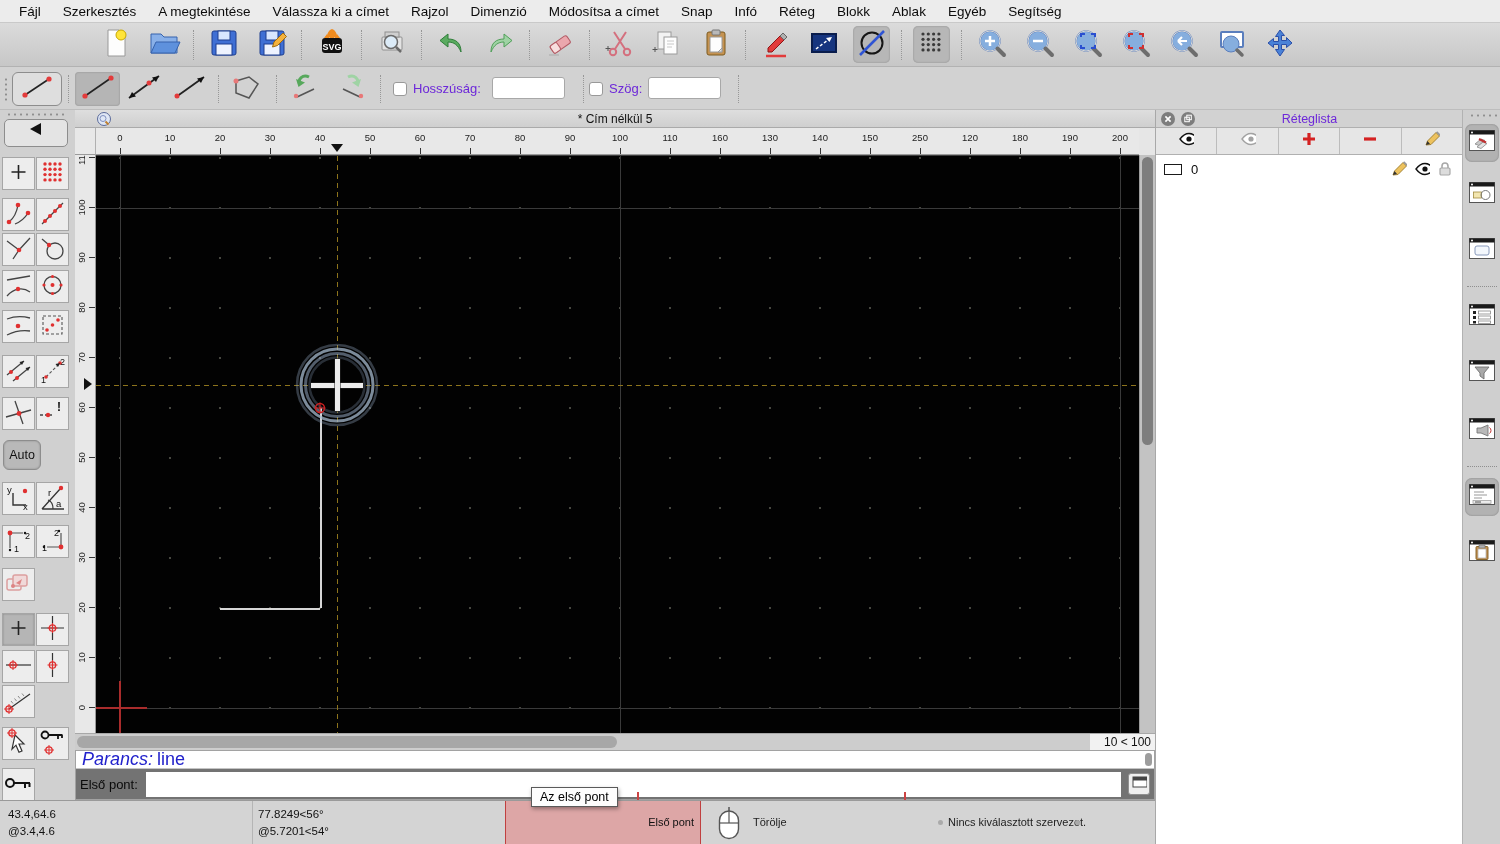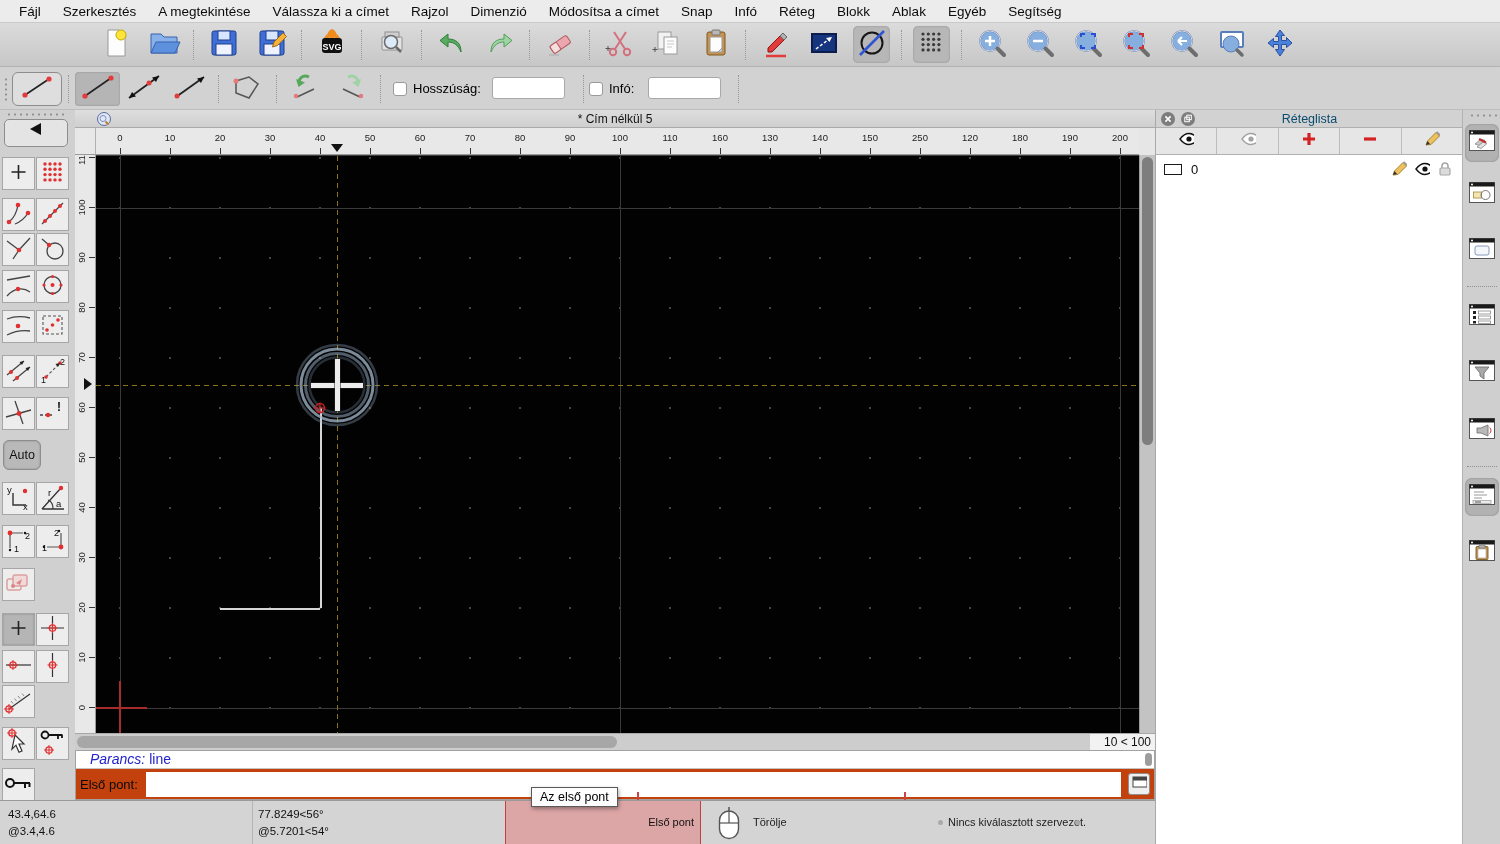--- a/index.html
+++ b/index.html
@@ -13,21 +13,21 @@
   .icon-btn{width:37px;height:37px;display:flex;align-items:center;justify-content:center;border-radius:5px;flex:0 0 auto;}
   .icon-btn.active{background:#b7b7b7;box-shadow:inset 0 0 2px rgba(0,0,0,.25);}
   .tsep{width:1px;height:30px;border-left:1px dotted #979797;flex:0 0 auto;}
   
   .toolbar-line{position:absolute;left:0;top:67px;width:1500px;height:43px;background:#d2d2d2;border-bottom:1px solid #bdbdbd;}
   .tl-abs{position:absolute;display:flex;align-items:center;justify-content:center;}
   .tl-btn{border-radius:4px;}
   .tl-btn.active{background:#b5b5b5;box-shadow:inset 0 0 2px rgba(0,0,0,.25);}
   .tl-main{border:1.5px solid #8d8d8d;border-radius:6px;background:#dedede;}
   .tl-sep{position:absolute;top:8px;height:28px;border-left:1px dotted #979797;}
-  .tl-label{position:absolute;font-size:13px;color:#000000;line-height:43px;top:0;}
+  .tl-label{position:absolute;font-size:13px;color:#6d28d9;line-height:43px;top:0;}
   .tl-input{position:absolute;top:10px;height:22px;border:1px solid #a8a8a8;border-radius:3px;background:#fff;font-size:12px;padding:0 4px;width:73px;}
   .tl-check{position:absolute;top:15px;width:14px;height:14px;background:#fff;border:1px solid #999;border-radius:3px;}
   .handle-v{position:absolute;left:4px;top:10px;width:4px;height:24px;background-image:radial-gradient(circle,#8f8f8f 1px,transparent 1.2px);background-size:4px 5px;}
   
   .sidebar{position:absolute;left:0;top:110px;width:75px;height:690px;background:#d0d0d0;overflow:hidden;}
   .sb-handle{position:absolute;left:6px;top:2px;width:62px;height:5px;background-image:radial-gradient(circle,#8f8f8f 1px,transparent 1.2px);background-size:6px 5px;}
   .sb-back{position:absolute;left:4px;top:9px;width:64px;height:28px;border:1px solid #8d8d8d;border-radius:5px;background:#e4e4e4;display:flex;align-items:center;justify-content:center;}
   .sb-cell{position:absolute;width:33px;height:33px;background:#ededed;border:1px solid #a6a6a6;display:flex;align-items:center;justify-content:center;}
   .sb-cell.active{background:#b5b5b5;box-shadow:inset 0 0 2px rgba(0,0,0,.3);}
   .sb-auto{position:absolute;left:3px;width:38px;height:30px;border:1px solid #8d8d8d;border-radius:6px;background:#b9b9b9;box-shadow:inset 0 0 2px rgba(0,0,0,.25);font-size:12.5px;display:flex;align-items:center;justify-content:center;color:#111;}
@@ -56,43 +56,43 @@
   .origin-v{position:absolute;width:2px;height:54px;background:#a92c2c;}
   .cursor-bar-h{position:absolute;width:52px;height:5px;background:#ededed;box-shadow:0 0 0 1px rgba(40,40,40,.55);}
   .cursor-bar-v{position:absolute;width:5px;height:52px;background:#ededed;box-shadow:0 0 0 1px rgba(40,40,40,.55);}
   .vscroll{position:absolute;left:1064px;top:45px;width:16px;height:578px;background:#c3c3c3;border-left:1px solid #9c9c9c;}
   .vscroll-thumb{position:absolute;left:2px;top:2px;width:11px;height:288px;background:#7e7e7e;border-radius:6px;}
   .hscroll{position:absolute;left:0;top:623px;width:1015px;height:17px;background:#cdcdcd;border-top:1px solid #a8a8a8;}
   .hscroll-thumb{position:absolute;left:2px;top:2px;width:540px;height:12px;background:#a7a7a7;border-radius:6px;}
   .gridstatus{position:absolute;left:1015px;top:623px;width:65px;height:17px;background:#f2f2f2;border-top:1px solid #a8a8a8;font-size:12px;color:#111;text-align:right;line-height:17px;padding-right:4px;}
   
   .cmdwidget{position:absolute;left:75px;top:750px;width:1080px;height:50px;background:#fff;border:1px solid #a2a2a2;}
-  .cmd-history{position:absolute;left:0;top:0;width:1078px;height:17px;background:#fff;font-size:14px;line-height:17px;padding-left:14px;}
+  .cmd-history{position:absolute;left:0;top:0;width:1078px;height:17px;background:#fff;font-size:18px;line-height:17px;padding-left:6px;}
   .cmd-history .plabel{color:#2222cc;font-style:italic;}
   .cmd-history .pval{color:#2222cc;margin-left:4px;}
   .cmd-scroll{position:absolute;right:2px;top:2px;width:7px;height:13px;background:#9d9d9d;border-radius:4px;}
-  .cmd-prompt{position:absolute;left:0;top:17px;width:1078px;height:31px;background:#c2410c;border-top:1px solid #c4c4c4;}
+  .cmd-prompt{position:absolute;left:0;top:17px;width:1078px;height:31px;background:#737373;border-top:1px solid #c4c4c4;}
   .cmd-prompt-label{position:absolute;left:4px;top:0;line-height:31px;font-size:13px;color:#0a0a0a;}
   .cmd-input{position:absolute;left:70px;top:3px;width:975px;height:25px;border:none;outline:none;font-size:13px;background:#fff;}
   .kbd-btn{position:absolute;left:1052px;top:4px;width:22px;height:22px;border:1px solid #909090;border-radius:3px;background:#efefef;display:flex;align-items:center;justify-content:center;}
   .red-tick{position:absolute;width:2px;height:8px;background:#cc4444;z-index:20;}
   
   .statusbar{position:absolute;left:0;top:800px;width:1155px;height:44px;background:#d4d4d4;border-top:1px solid #9a9a9a;font-size:11.5px;color:#111;}
   .sb-coords{position:absolute;top:5px;line-height:17px;white-space:pre;}
   .sb-vline{position:absolute;left:252px;top:0;width:1px;height:44px;background:#b5b5b5;}
   .hl-box{position:absolute;left:505px;top:0;width:196px;height:43px;background:rgba(226,137,137,.62);border-left:1px solid #c04040;border-right:1px solid #c04040;}
   .hl-hint{position:absolute;right:6px;top:0;line-height:43px;font-size:11px;color:#111;}
   .sb-mouse{position:absolute;left:716px;top:5px;}
   .sb-text{position:absolute;top:0;line-height:43px;font-size:11px;color:#222;}
   .sb-dot{position:absolute;top:19px;width:5px;height:5px;border-radius:50%;background:#aaa;}
   .tooltip{position:absolute;left:531px;top:787px;background:#fdfdfd;border:1px solid #5a5a5a;box-shadow:1px 2px 4px rgba(0,0,0,.35);font-size:12.5px;color:#000;padding:2px 8px;z-index:50;}
   
   .layerpanel{position:absolute;left:1155px;top:110px;width:307px;height:734px;background:#fff;border-left:1px solid #a8a8a8;}
   .lp-header{position:absolute;left:0;top:0;width:307px;height:18px;background:#d2d2d2;border-bottom:1px solid #b0b0b0;}
-  .lp-title{position:absolute;width:100%;text-align:center;font-size:12.5px;color:#0c4a6e;line-height:18px;}
+  .lp-title{position:absolute;width:100%;text-align:center;font-size:12.5px;color:#6d28d9;line-height:18px;}
   .lp-winbtn{position:absolute;top:1px;}
   .lp-toolbar{position:absolute;left:0;top:18px;width:307px;height:27px;background:#e6e6e6;border-bottom:1px solid #b0b0b0;display:flex;}
   .lp-tbtn{flex:1 1 auto;border-right:1px solid #bcbcbc;display:flex;align-items:center;justify-content:center;}
   .lp-row{position:absolute;left:0;top:48px;width:307px;height:22px;display:flex;align-items:center;font-size:13px;color:#0a0a0a;}
   .lp-swatch{width:18px;height:11px;background:#fff;border:1.5px solid #1a1a1a;margin:0 9px 0 8px;}
   .lp-rowicons{position:absolute;right:10px;top:3px;display:flex;gap:7px;align-items:center;}
   
   .dockstrip{position:absolute;left:1462px;top:110px;width:38px;height:734px;background:#cfcfcf;border-left:1px solid #b2b2b2;}
   .dock-handle{position:absolute;left:6px;top:3px;width:28px;height:5px;background-image:radial-gradient(circle,#8f8f8f 1px,transparent 1.2px);background-size:6px 5px;}
   .dock-btn{position:absolute;left:2px;width:34px;height:38px;display:flex;align-items:center;justify-content:center;border-radius:7px;}
@@ -367,21 +367,21 @@
             <path d="M31 9l-2.5 8-6.5-4.5z" fill="#9fd3a4"></path>
             <circle cx="31" cy="26" r="2.2" fill="#e87878"></circle>
           </svg></span>
       </div>
     <div class="tl-sep" style="left:380px;"></div>
     <div class="tl-check" style="left:393px;"></div>
     <div class="tl-label" style="left:413px;">Hosszúság:</div>
     <input class="tl-input" style="left: 492px;">
     <div class="tl-sep" style="left:583px;"></div>
     <div class="tl-check" style="left:589px;"></div>
-    <div class="tl-label" style="left:609px;">Infó:</div>
+    <div class="tl-label" style="left:609px;">Szög:</div>
     <input class="tl-input" style="left: 648px;">
     <div class="tl-sep" style="left: 738px;"></div>
   </div>
 
   <div class="sidebar" id="sidebar">
     <div class="sb-handle"></div>
     <div class="sb-back">
         <span><svg width="33" height="32" viewBox="0 0 33 32">
             <path d="M21 8l-11 6 11 6z" fill="#111"></path>
           </svg></span>

